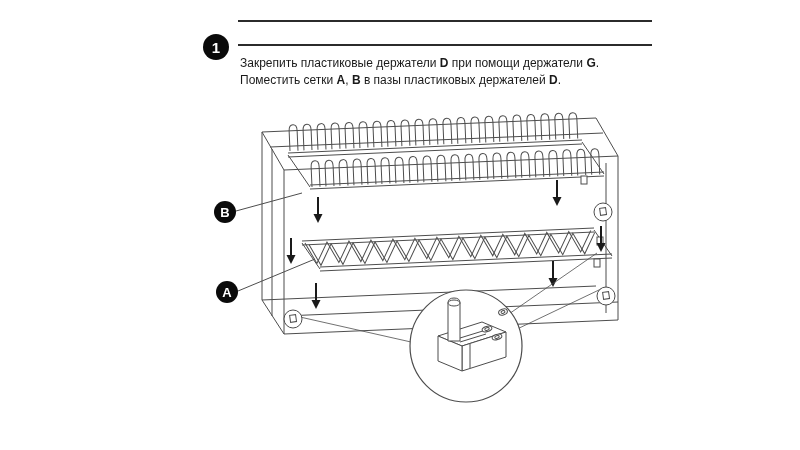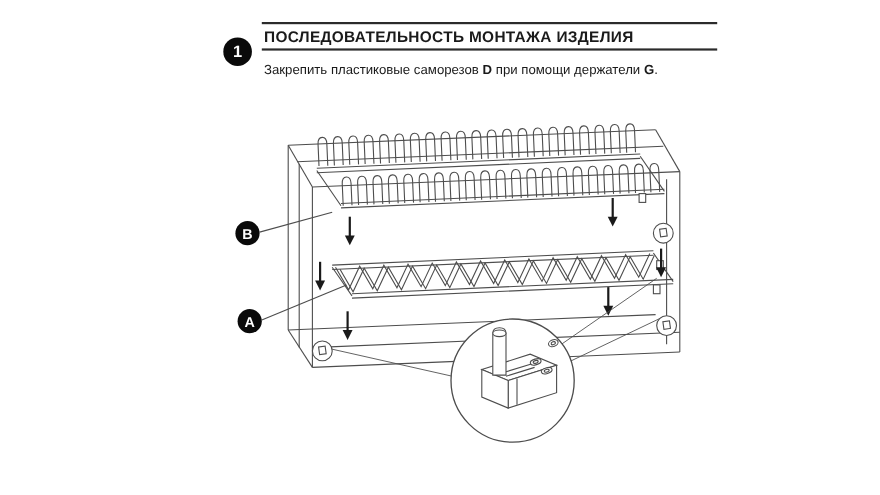--- a/index.html
+++ b/index.html
@@ -35,24 +35,24 @@
 </head>
 <body>
 
 <div class="page">
 
   <div class="rule rule-top"></div>
   <div class="rule rule-bottom"></div>
   <div class="step-badge">
     <span>1</span>
   </div>
-  <div class="page-title">ПОСЛЕДОВАТЕЛЬНОСТЬ МОНТАЖА ИЗДЕЛИЯ</div>
 
   <div class="instructions">
-    <div><span>Закрепить пластиковые саморезов </span><b>D</b><span> при помощи держатели </span><b>G</b><span>.</span></div>
+    <div><span>Закрепить пластиковые держатели </span><b>D</b><span> при помощи держатели </span><b>G</b><span>.</span></div>
+    <div><span>Поместить сетки </span><b>A</b><span>, </span><b>B</b><span> в пазы пластиковых держателей </span><b>D</b><span>.</span></div>
   </div>
 
   <div class="callout-badge badge-b">
     <span>B</span>
   </div>
   <div class="callout-badge badge-a">
     <span>A</span>
   </div>
 
   <svg class="illustration" width="800" height="450" viewBox="0 0 800 450">

